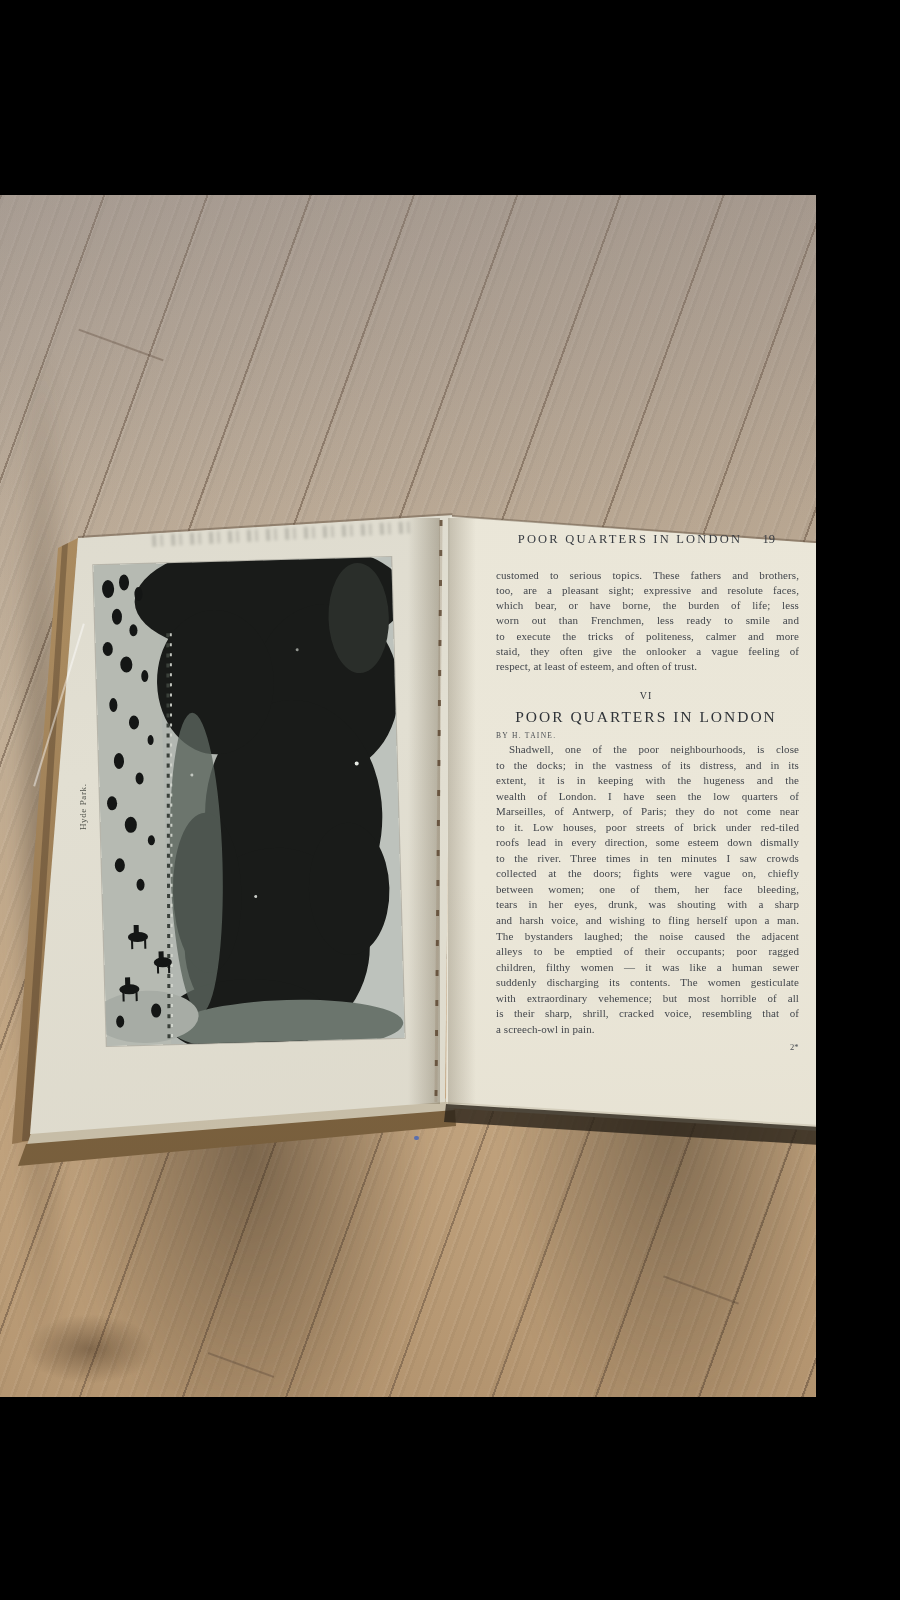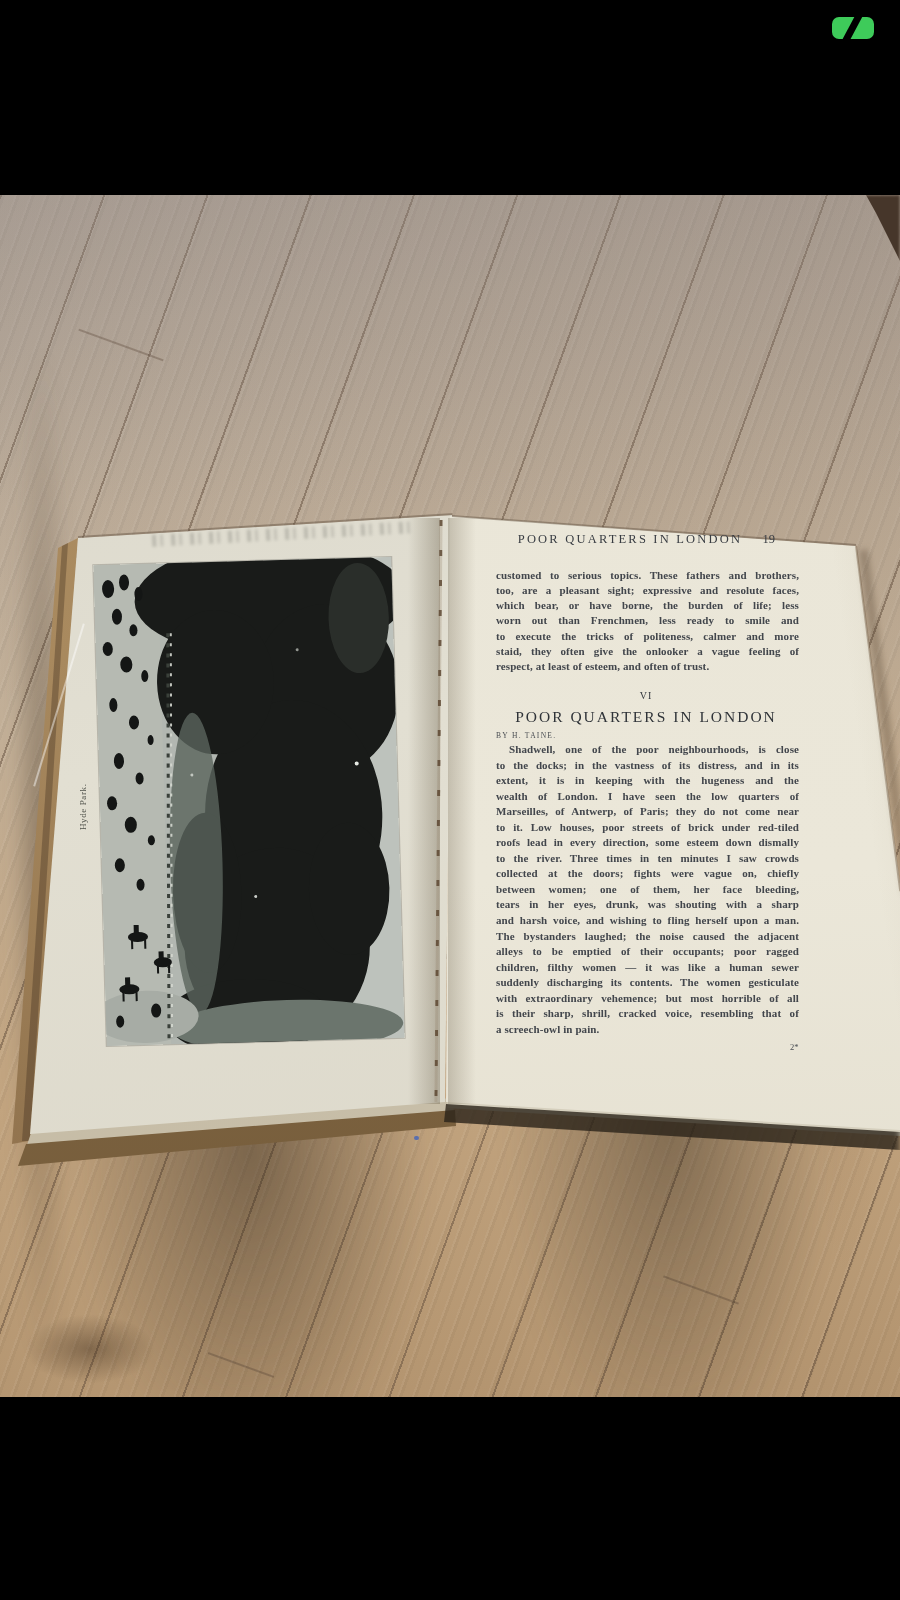--- a/index.html
+++ b/index.html
@@ -1,16 +1,16 @@
 <!DOCTYPE html>
 <html><head>
 <meta charset="utf-8">
 <style>
   html,body{margin:0;padding:0;background:#000;}
-  .scene{position:relative;width:900px;height:1600px;background:#22c55e;overflow:hidden;
+  .scene{position:relative;width:816px;height:1600px;background:#22c55e;overflow:hidden;
          font-family:"Liberation Serif","DejaVu Serif",serif;}
   .abs{position:absolute;}
   .full{position:absolute;left:0;top:0;width:900px;height:1600px;}
 
   
   .floor{position:absolute;left:0;top:195px;width:900px;height:1202px;
     background:
       radial-gradient(closest-side at 10% 96%, rgba(58,40,24,.42), transparent 72%),
       radial-gradient(closest-side at 94% 60%, rgba(140,105,70,.20), transparent 75%),
       linear-gradient(rgba(150,142,138,.30), rgba(0,0,0,0) 26%),
@@ -79,21 +79,21 @@
     background:repeating-linear-gradient(90deg, rgba(70,72,66,.5) 0 4px, transparent 4px 8px,
       rgba(70,72,66,.4) 8px 11px, transparent 11px 19px);}
 
   
   .rp-text{color:#41454b;}
   .rp-header{left:497px;top:532px;width:300px;height:16px;font-size:12.5px;
     letter-spacing:2.2px;color:#383c42;}
   .rp-header .title{position:absolute;left:0;right:34px;text-align:center;}
   .rp-header .pnum{position:absolute;right:22px;letter-spacing:0;text-align:right;}
   .para{width:303px;font-size:11px;line-height:15.15px;letter-spacing:.1px;color:#42464c;}
-  .para .line{text-align:justify;text-align-last:justify;white-space:normal;font-weight:bold;}
+  .para .line{text-align:justify;text-align-last:justify;white-space:normal;}
   .para .line:last-child{text-align-last:left;}
   .para.p2 .line:first-child{text-indent:13px;}
   .p1{left:496px;top:568px;}
   .p2{left:496px;top:742px;line-height:15.55px;}
   .ch-num{left:496px;top:690px;width:300px;text-align:center;font-size:10px;color:#34383e;letter-spacing:1px;}
   .ch-title{left:488px;top:708px;width:316px;text-align:center;font-size:15.5px;
     letter-spacing:2px;color:#2f3338;}
   .ch-byline{left:496px;top:731px;width:300px;font-size:7.5px;
     letter-spacing:1.3px;color:#4a4e53;}
   .sig-mark{left:790px;top:1042px;font-size:8.5px;color:#4a4e53;}

